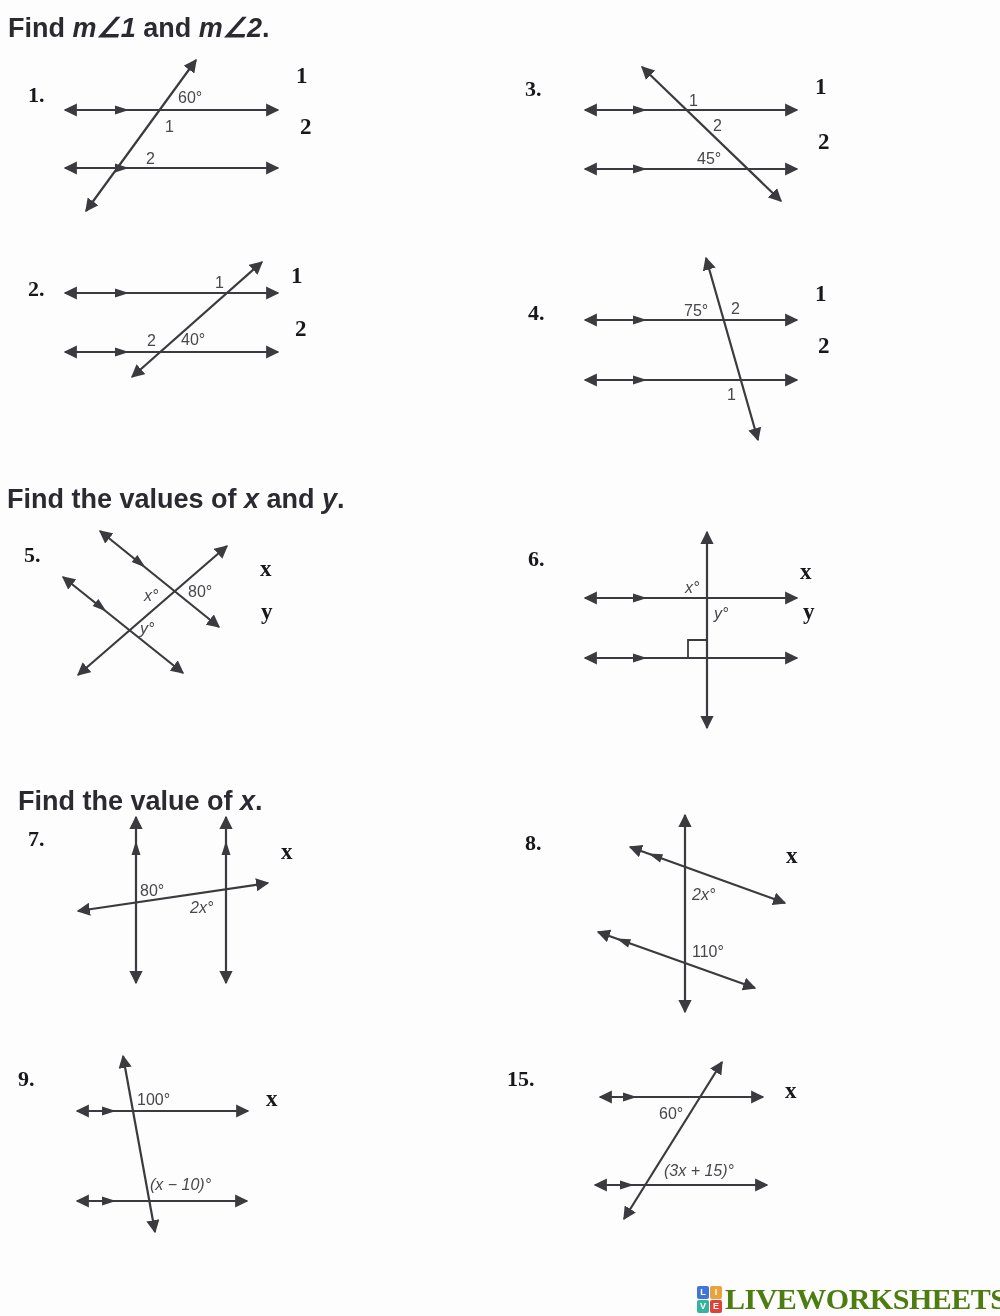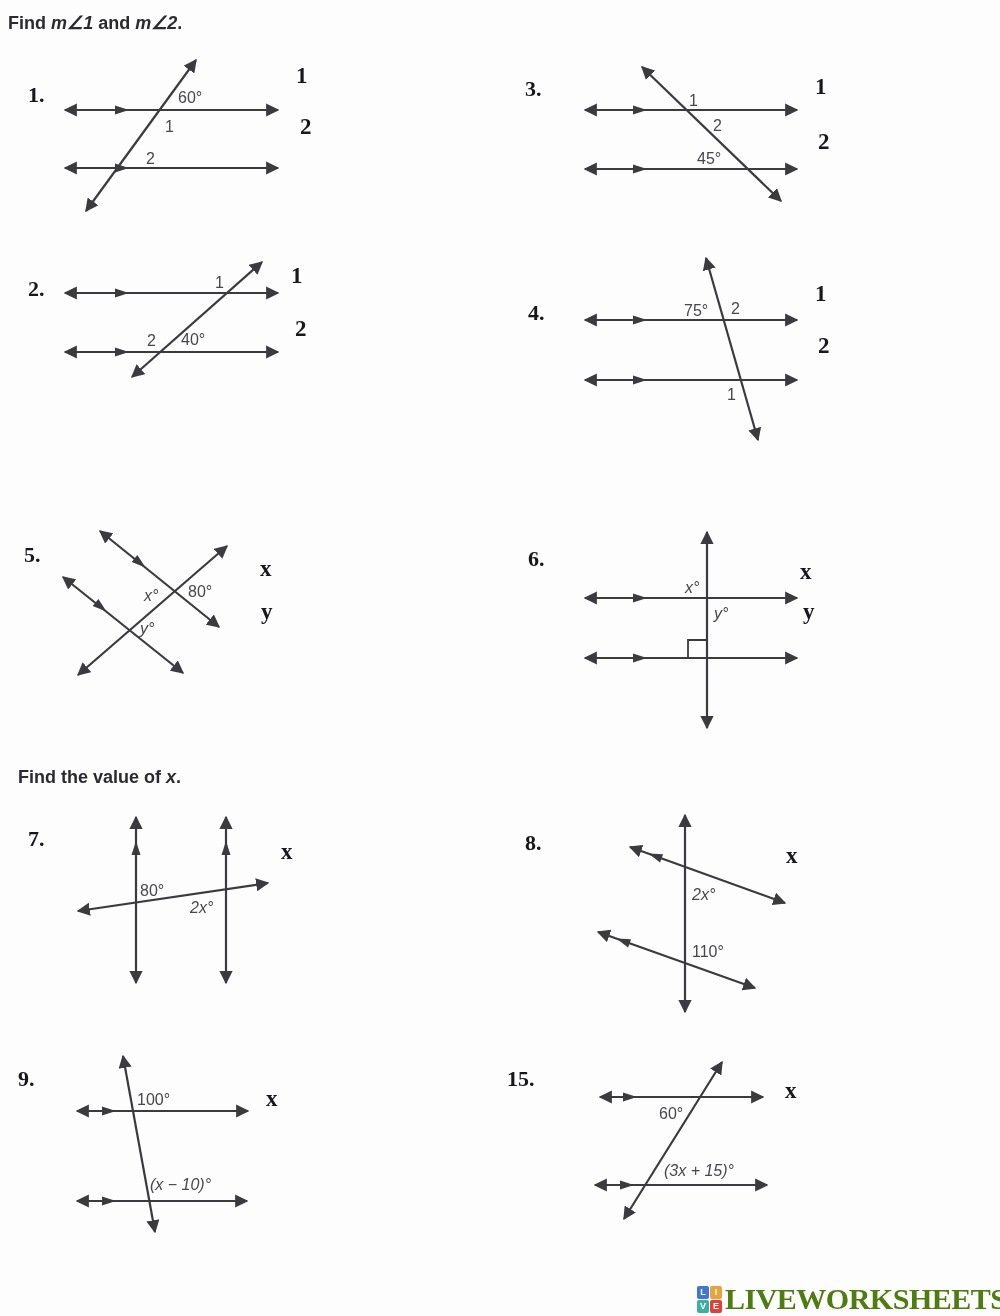--- a/index.html
+++ b/index.html
@@ -1,18 +1,18 @@
 <!DOCTYPE html>
 <html><head>
 <meta charset="utf-8">
 <style>
   html,body{margin:0;padding:0;background:#ffffff;}
   .page{position:relative;width:1000px;height:1316px;background:#fdfdfd;
         font-family:"Liberation Sans",sans-serif;overflow:hidden;}
-  .heading{position:absolute;font-weight:bold;font-size:18px;color:#2a2a30;white-space:nowrap;}
+  .heading{position:absolute;font-weight:bold;font-size:27px;color:#2a2a30;white-space:nowrap;}
   .heading .iv{font-style:italic;}
   .pnum{position:absolute;font-family:"Liberation Serif",serif;font-weight:bold;
         font-size:22px;color:#17171c;white-space:nowrap;}
   .side{position:absolute;font-family:"Liberation Serif",serif;font-weight:bold;
         font-size:23px;color:#17171c;white-space:nowrap;}
   svg.diagram{position:absolute;overflow:visible;}
   .ln{stroke:#3b3b3f;stroke-width:2.2;fill:none;}
   .thin{stroke:#3b3b3f;stroke-width:1.8;fill:none;}
   .tickuse{fill:#3b3b3f;}
   .lbl{font-family:"Liberation Sans",sans-serif;font-size:16px;fill:#47474c;}
@@ -90,20 +90,21 @@
     <use href="#tick" class="tickuse" transform="translate(640,320)"></use>
     <use href="#tick" class="tickuse" transform="translate(640,380)"></use>
     <line class="ln" x1="706" y1="258" x2="758" y2="440" marker-start="url(#arr)" marker-end="url(#arr)"></line>
     <text class="lbl" x="684" y="316">75°</text>
     <text class="lbl" x="731" y="314">2</text>
     <text class="lbl" x="727" y="400">1</text>
   </svg>
   <div class="side" style="left:815px;top:281px;">1</div>
   <div class="side" style="left:818px;top:333px;">2</div>
 
+  <div class="heading" style="left:7px;top:484px;"><span>Find the values of </span><span class="iv">x</span><span> and </span><span class="iv">y</span><span>.</span></div>
 
   <div class="pnum" style="left:24px;top:542px;">5.</div>
   <svg class="diagram" style="left:50px;top:515px;" width="250" height="180" viewBox="50 515 250 180">
     <line class="ln" x1="100" y1="531" x2="219" y2="627" marker-start="url(#arr)" marker-end="url(#arr)"></line>
     <line class="ln" x1="63" y1="577" x2="183" y2="673" marker-start="url(#arr)" marker-end="url(#arr)"></line>
     <use href="#tick" class="tickuse" transform="translate(140,563) rotate(38.9)"></use>
     <use href="#tick" class="tickuse" transform="translate(101,607) rotate(38.9)"></use>
     <line class="ln" x1="78" y1="675" x2="227" y2="546" marker-start="url(#arr)" marker-end="url(#arr)"></line>
     <text class="lbl iv" x="144" y="601">x°</text>
     <text class="lbl" x="188" y="597">80°</text>
@@ -119,21 +120,21 @@
     <line class="ln" x1="585" y1="658" x2="797" y2="658" marker-start="url(#arr)" marker-end="url(#arr)"></line>
     <use href="#tick" class="tickuse" transform="translate(640,598)"></use>
     <use href="#tick" class="tickuse" transform="translate(640,658)"></use>
     <path class="thin" d="M688 658 L688 640 L707 640"></path>
     <text class="lbl iv" x="685" y="593">x°</text>
     <text class="lbl iv" x="714" y="619">y°</text>
   </svg>
   <div class="side" style="left:800px;top:559px;">x</div>
   <div class="side" style="left:803px;top:599px;">y</div>
 
-  <div class="heading" style="left:18px;top:767px;"><span>Find the value of </span><span class="iv">x</span><span>.</span></div>
+  <div class="heading" style="left:18px;top:786px;"><span>Find the value of </span><span class="iv">x</span><span>.</span></div>
 
   <div class="pnum" style="left:28px;top:826px;">7.</div>
   <svg class="diagram" style="left:55px;top:805px;" width="260" height="190" viewBox="55 805 260 190">
     <line class="ln" x1="136" y1="817" x2="136" y2="983" marker-start="url(#arr)" marker-end="url(#arr)"></line>
     <line class="ln" x1="226" y1="817" x2="226" y2="983" marker-start="url(#arr)" marker-end="url(#arr)"></line>
     <use href="#tick" class="tickuse" transform="translate(136,848) rotate(-90)"></use>
     <use href="#tick" class="tickuse" transform="translate(226,848) rotate(-90)"></use>
     <line class="ln" x1="78" y1="911" x2="268" y2="883" marker-start="url(#arr)" marker-end="url(#arr)"></line>
     <text class="lbl" x="140" y="896">80°</text>
     <text class="lbl iv" x="190" y="913">2x°</text>

